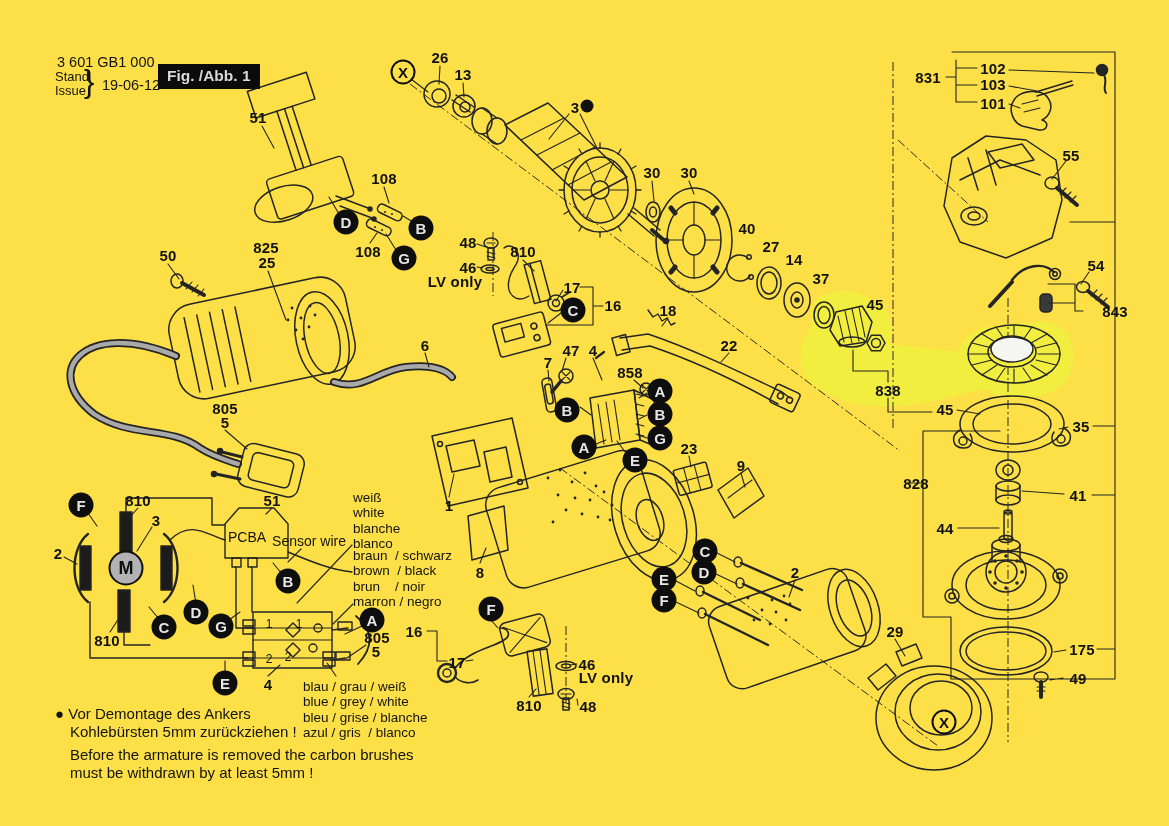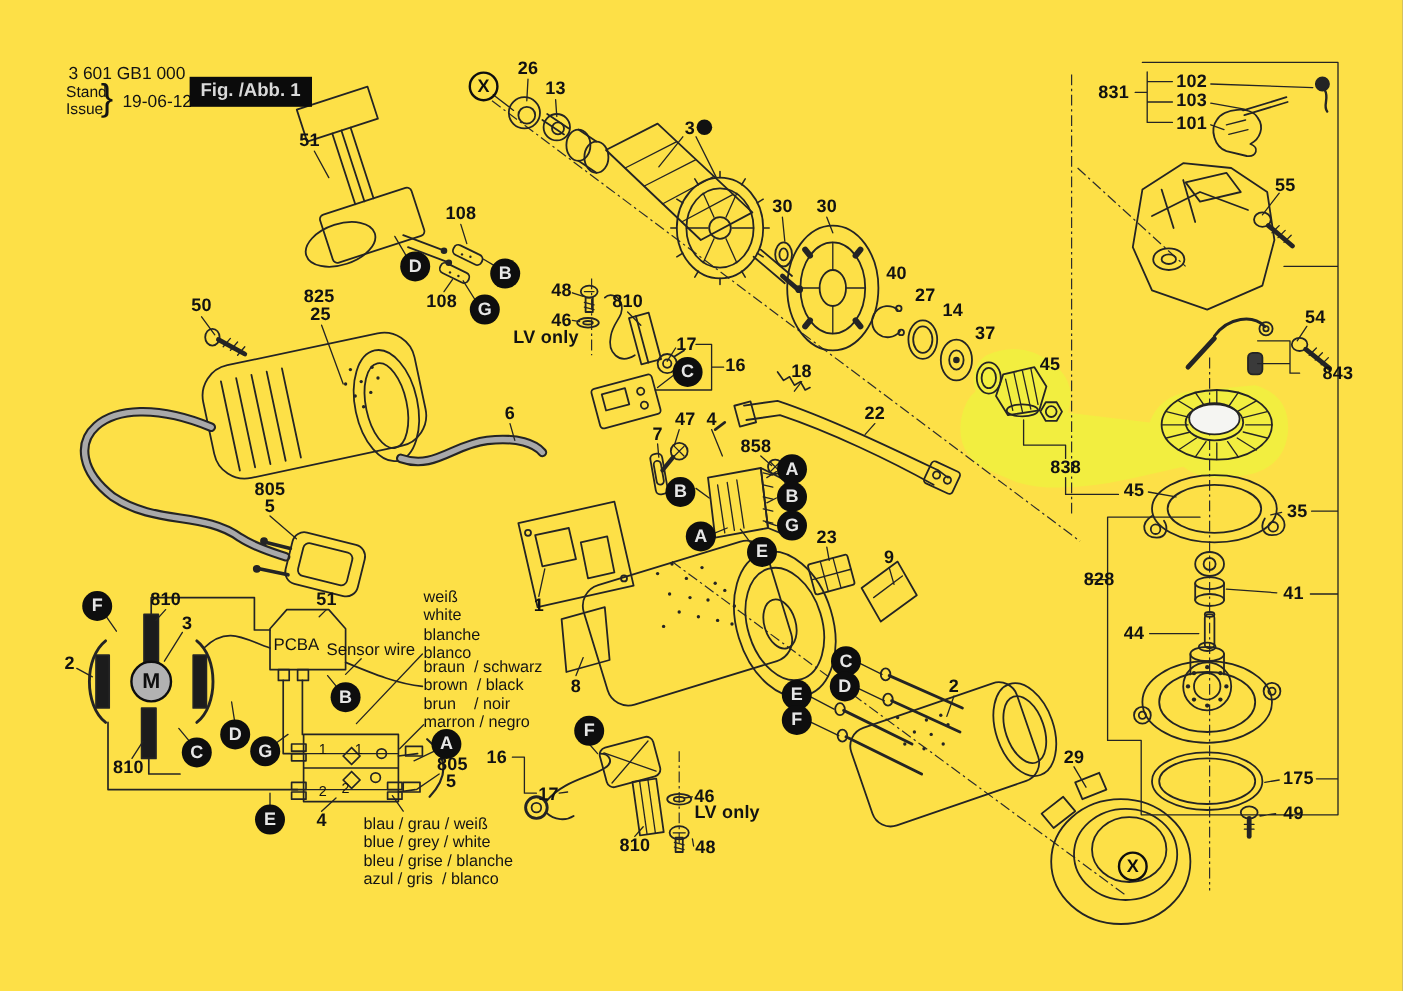--- a/index.html
+++ b/index.html
@@ -542,15 +542,21 @@
       <div class="plain" style="left: 309px; top: 541px;">Sensor wire</div>
       <div class="tiny" style="left: 269px; top: 624px;">1</div>
       <div class="tiny" style="left: 299px; top: 624px;">1</div>
       <div class="tiny" style="left: 269px; top: 659px;">2</div>
       <div class="tiny" style="left: 288px; top: 657px;">2</div>
       <div class="wblock" style="left: 353px; top: 490px;"><div>weiß</div><div>white</div><div>blanche</div><div>blanco</div></div>
       <div class="wblock" style="left: 303px; top: 679px;"><div>blau / grau / weiß</div><div>blue / grey / white</div><div>bleu / grise / blanche</div><div>azul / gris  / blanco</div></div>
       <div class="wblock" style="left: 353px; top: 548px;"><div>braun  / schwarz</div><div>brown  / black</div><div>brun    / noir</div><div>marron / negro</div></div>
     </div>
 
-
-
+<div class="note">
+  <div>● Vor Demontage des Ankers</div>
+  <div class="ind">Kohlebürsten 5mm zurückziehen !</div>
+  <div class="ind gap">Before the armature is removed the carbon brushes</div>
+  <div class="ind">must be withdrawn by at least 5mm !</div>
 </div>
 
+
+</div>
+
 </body></html>

